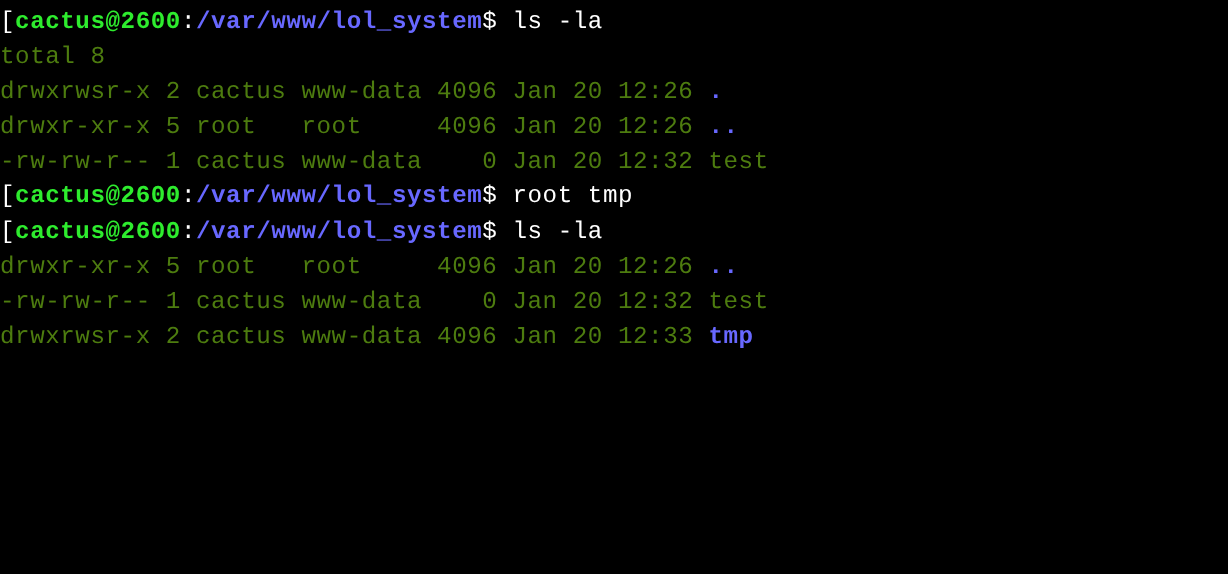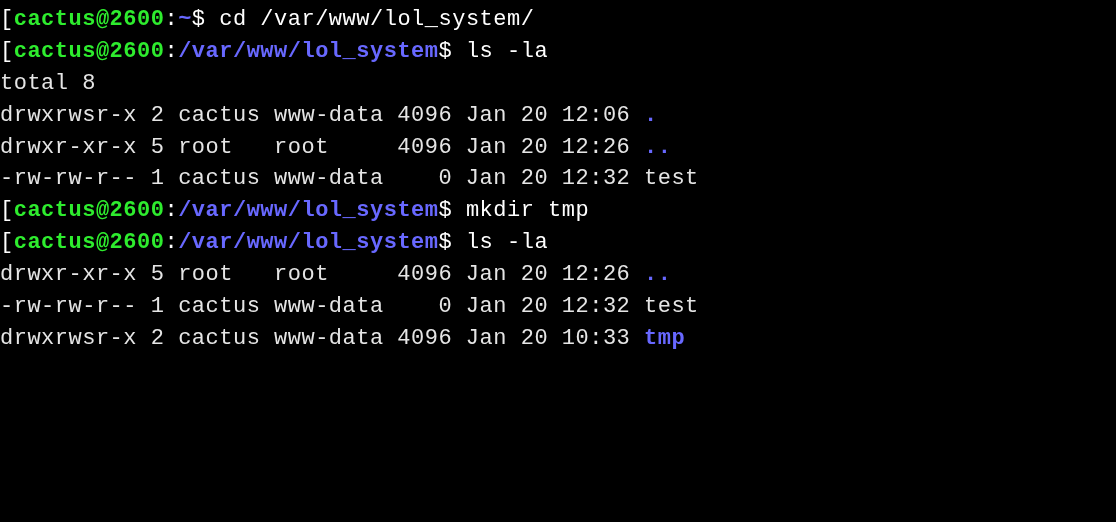--- a/index.html
+++ b/index.html
@@ -40,52 +40,51 @@
       color: #6868ff;
       font-weight: bold;
     }
     .dollar {
       color: #ffffff;
     }
     .cmd {
       color: #ffffff;
     }
     .output {
-      color: #e5e5e5;
+      color: #4d7c0f;
     }
     .dirname {
       color: #6868ff;
       font-weight: bold;
     }
     .cursor {
       display: inline-block;
       background-color: #2eec2e;
       width: 13px;
       height: 24px;
       vertical-align: text-bottom;
       margin-bottom: 2px;
     }
   </style>
 </head>
 <body>
 
 <div>
 
-  <div class="line"><span class="bracket">[</span><span class="userhost">cactus@2600</span><span class="colon">:</span><span class="tilde">~</span><span class="dollar">$ </span><span class="cmd">cd /var/www/lol_system/</span></div>
 
 
   <div class="line"><span class="bracket">[</span><span class="userhost">cactus@2600</span><span class="colon">:</span><span class="path">/var/www/lol_system</span><span class="dollar">$ </span><span class="cmd">ls -la</span></div>
 
   <div class="line"><span class="output">total 8</span></div>
-  <div class="line"><span class="output">drwxrwsr-x 2 cactus www-data 4096 Jan 20 12:06 </span><span class="dirname">.</span></div>
+  <div class="line"><span class="output">drwxrwsr-x 2 cactus www-data 4096 Jan 20 12:26 </span><span class="dirname">.</span></div>
   <div class="line"><span class="output">drwxr-xr-x 5 root   root     4096 Jan 20 12:26 </span><span class="dirname">..</span></div>
   <div class="line"><span class="output">-rw-rw-r-- 1 cactus www-data    0 Jan 20 12:32 </span><span class="output">test</span></div>
 
-  <div class="line"><span class="bracket">[</span><span class="userhost">cactus@2600</span><span class="colon">:</span><span class="path">/var/www/lol_system</span><span class="dollar">$ </span><span class="cmd">mkdir tmp</span></div>
+  <div class="line"><span class="bracket">[</span><span class="userhost">cactus@2600</span><span class="colon">:</span><span class="path">/var/www/lol_system</span><span class="dollar">$ </span><span class="cmd">root tmp</span></div>
 
   <div class="line"><span class="bracket">[</span><span class="userhost">cactus@2600</span><span class="colon">:</span><span class="path">/var/www/lol_system</span><span class="dollar">$ </span><span class="cmd">ls -la</span></div>
 
   <div class="line"><span class="output">drwxr-xr-x 5 root   root     4096 Jan 20 12:26 </span><span class="dirname">..</span></div>
   <div class="line"><span class="output">-rw-rw-r-- 1 cactus www-data    0 Jan 20 12:32 </span><span class="output">test</span></div>
-  <div class="line"><span class="output">drwxrwsr-x 2 cactus www-data 4096 Jan 20 10:33 </span><span class="dirname">tmp</span></div>
+  <div class="line"><span class="output">drwxrwsr-x 2 cactus www-data 4096 Jan 20 12:33 </span><span class="dirname">tmp</span></div>
 
 
 </div>
 
 </body></html>

